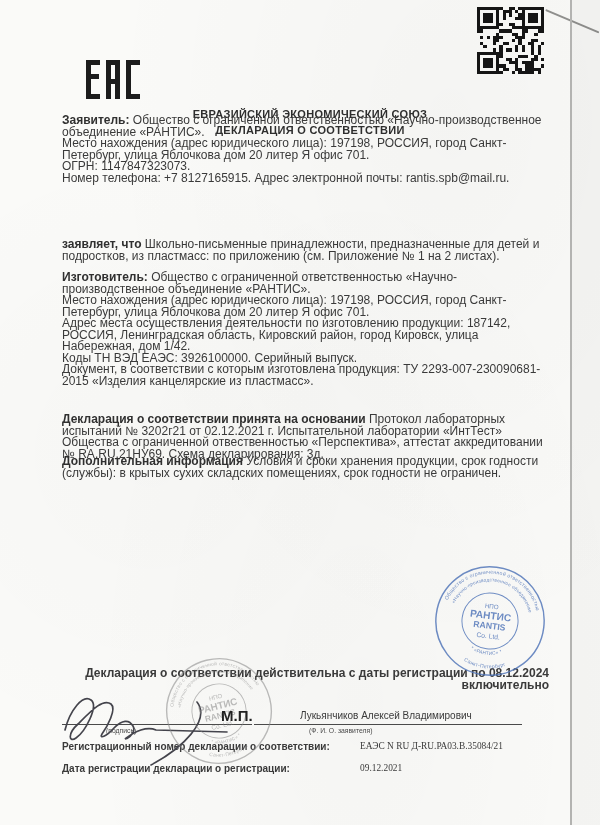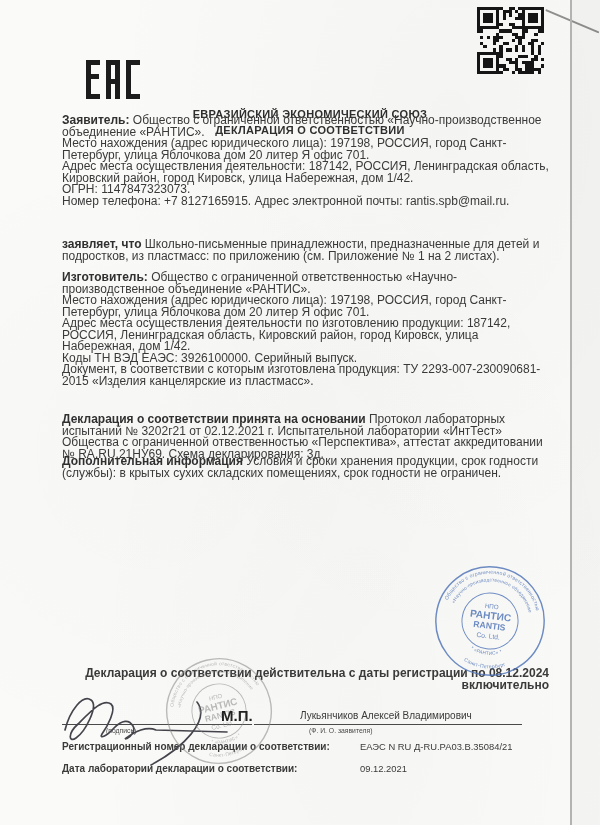--- a/index.html
+++ b/index.html
@@ -23,21 +23,21 @@
   .scratch { left:546px; top:9px; width:58px; height:2px; background:#8f8f8d; transform:rotate(23deg); transform-origin:left top; border-radius:2px; }
   .page-edge { left:570px; top:0; width:2px; height:825px; background:#b3b3b1; }
   .page-edge-shade { left:572px; top:0; width:28px; height:825px; background:rgba(0,0,0,0.025); }
   
   .para { left:62px; width:487px; font-size:12px; line-height:11.5px; }
   .para b { color:#303030; }
   .cap { font-size:6.8px; color:#4a4a4a; }
   .sig-line { border-top:1px solid #4a4a4a; height:0; }
   .bold-line { font-weight:bold; }
   .reg-label { font-weight:bold; font-size:10px; }
-  .reg-value { font-size:9.4px; }
+  .reg-value { font-size:9.4px;font-family:Liberation Serif, serif; }
   .mp { font-weight:bold; font-size:15px; color:#222; z-index:6; }
   
   .stamp { pointer-events:none; }
   .stamp-blue { left:432px; top:563px; width:116px; height:116px; opacity:0.82; transform:rotate(7deg); z-index:4; }
   .stamp-gray { left:163px; top:655px; width:112px; height:112px; opacity:0.55; transform:rotate(-14deg); z-index:5; }
   .stamp text { font-family:"Liberation Sans","DejaVu Sans",sans-serif; }
   .ring-txt { font-size:5.3px; letter-spacing:0.25px; }
   .ring-txt2 { font-size:4.9px; letter-spacing:0.2px; }
   .sig-svg { left:55px; top:686px; width:205px; height:84px; z-index:3; }
   .validity { z-index:2;text-align:right; }
@@ -280,21 +280,20 @@
       <rect x="17" y="20" width="1" height="1"></rect>
       <rect x="19" y="20" width="1" height="1"></rect>
     </svg>
   <div class="abs scratch"></div>
   <div class="abs page-edge"></div>
   <div class="abs page-edge-shade"></div>
 
   <div class="abs para" style="top:115px">
     <div><b>Заявитель:</b> <span>Общество с ограниченной ответственностью «Научно-производственное объединение «РАНТИС».</span></div>
     <div>Место нахождения (адрес юридического лица): 197198, РОССИЯ, город Санкт-Петербург, улица Яблочкова дом 20 литер Я офис 701.</div>
-    <div>Адрес места осуществления деятельности: 187142, РОССИЯ, Ленинградская область, Кировский район, город Кировск, улица Набережная, дом 1/42.</div>
     <div>ОГРН: 1147847323073.</div>
     <div>Номер телефона: +7 8127165915. Адрес электронной почты: rantis.spb@mail.ru.</div>
   </div>
 
 
   <div class="abs para" style="top:239px">
     <b>заявляет, что</b> <span>Школьно-письменные принадлежности, предназначенные для детей и подростков, из пластмасс: по приложению (см. Приложение № 1 на 2 листах).</span>
   </div>
 
   <div class="abs para" style="top:272px">
@@ -323,21 +322,21 @@
 
   <div class="abs sig-line" style="left:62px; top:724px; width:190px;"></div>
   <div class="abs cap" style="left:106px; top:727px;">(подпись)</div>
   <div class="abs mp" style="left:221px; top:707px;">М.П.</div>
   <div class="abs" style="left:300px; top:710px; font-size:10px;">Лукьянчиков Алексей Владимирович</div>
   <div class="abs sig-line" style="left:254px; top:724px; width:268px;"></div>
   <div class="abs cap" style="left:309px; top:727px;">(Ф. И. О. заявителя)</div>
 
   <div class="abs reg-label" style="left:62px; top:741px;">Регистрационный номер декларации о соответствии:</div>
   <div class="abs reg-value" style="left:360px; top:741px;">ЕАЭС N RU Д-RU.РА03.В.35084/21</div>
-  <div class="abs reg-label" style="left:62px; top:763px;">Дата лаборатории декларации о соответствии:</div>
+  <div class="abs reg-label" style="left:62px; top:763px;">Дата регистрации декларации о регистрации:</div>
   <div class="abs reg-value" style="left:360px; top:763px;">09.12.2021</div>
 
   <svg class="abs stamp stamp-blue" viewBox="0 0 120 120">
     <g stroke="#4f74b8" fill="none">
       <circle cx="60" cy="60" r="56" stroke-width="1.5"></circle>
       <circle cx="60" cy="60" r="29" stroke-width="1"></circle>
     </g>
     <defs>
       <path id="b-ot" d="M 11.75 68.5 A 49 49 0 1 1 108.25 68.5"></path>
       <path id="b-it" d="M 19.16 63.57 A 41 41 0 1 1 100.84 63.57"></path>

